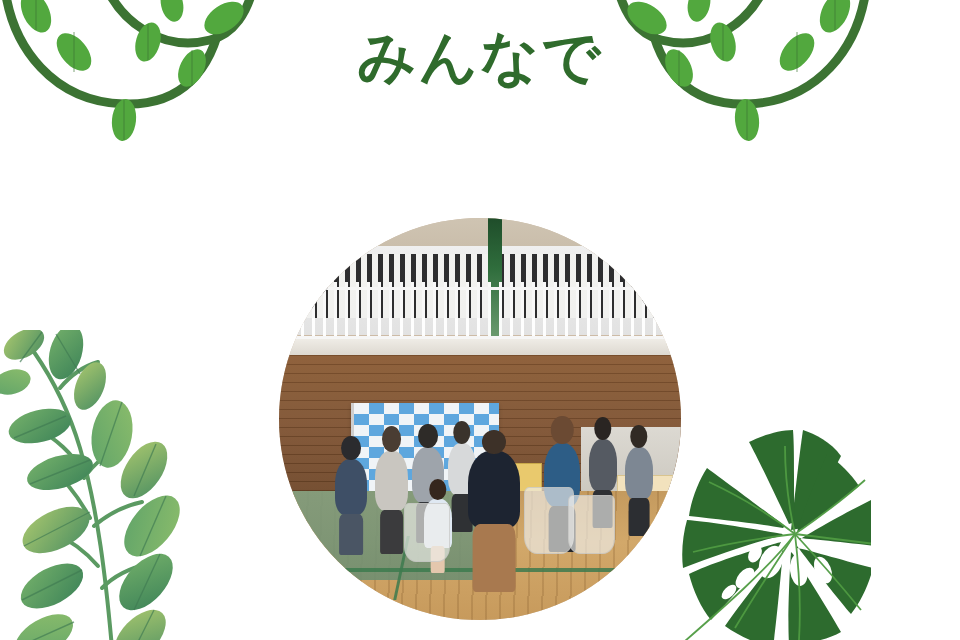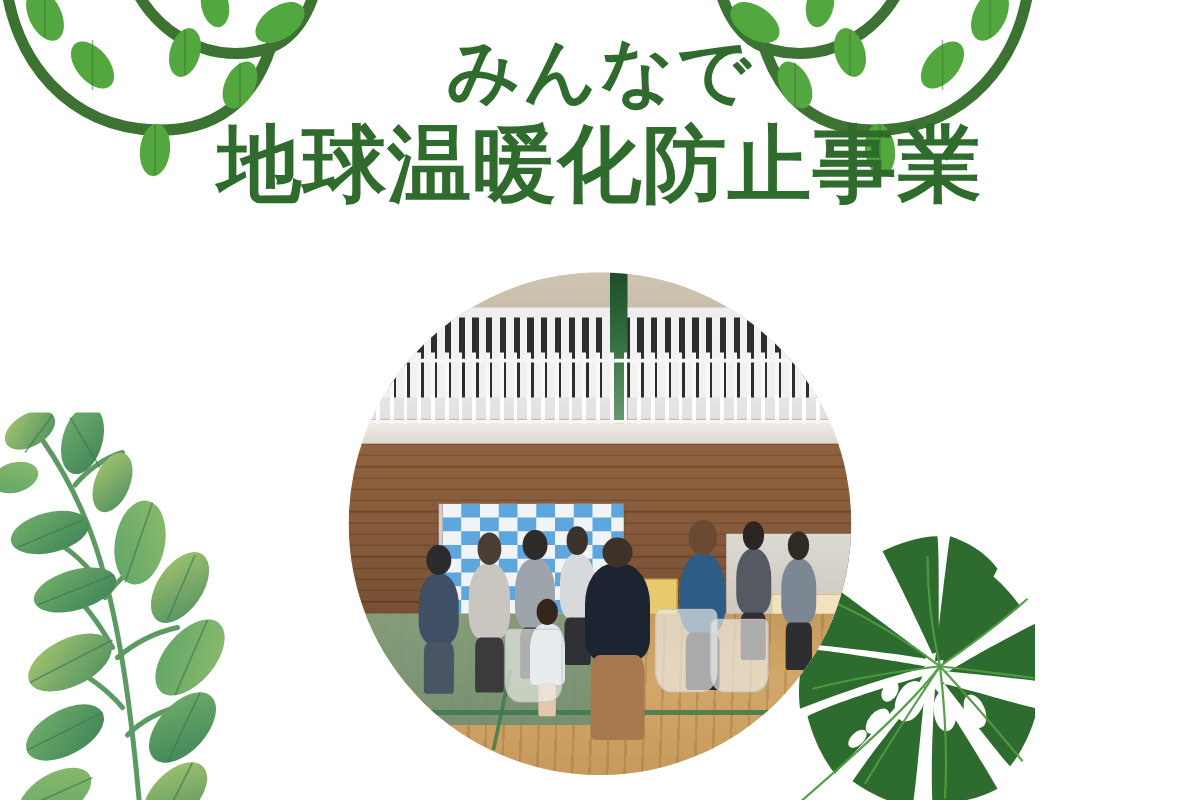--- a/index.html
+++ b/index.html
@@ -9,20 +9,21 @@
   }
   body {
     font-family: "Liberation Sans", sans-serif;
   }
   #poster {
     position: relative;
     width: 828px;
     height: 640px;
     background: #ffffff;
     overflow: hidden;
+    padding-left: 43px;
   }
 
   
   .title-block {
     position: absolute;
     left: 0;
     top: 26px;
     width: 960px;
     text-align: center;
     z-index: 6;
@@ -244,21 +245,20 @@
           <path d="M152,34 L152,70"></path>
             <path d="M128,110 L128,150"></path>
           <path d="M196,60 L196,96"></path>
         </g>
       </g>
     </svg>
   </div>
 
   <div class="title-block">
     <div class="title-line1">みんなで</div>
-    <div class="title-line2">地球温暖化防止事業</div>
   </div>
 
 
   <div class="photo-circle">
     <div class="photo-inner">
       <div class="p-ceiling"></div>
       <div class="p-upperwall"></div>
       <div class="p-windowband"></div>
       <div class="p-greenpillar"></div>
       <div class="p-railing"></div>

